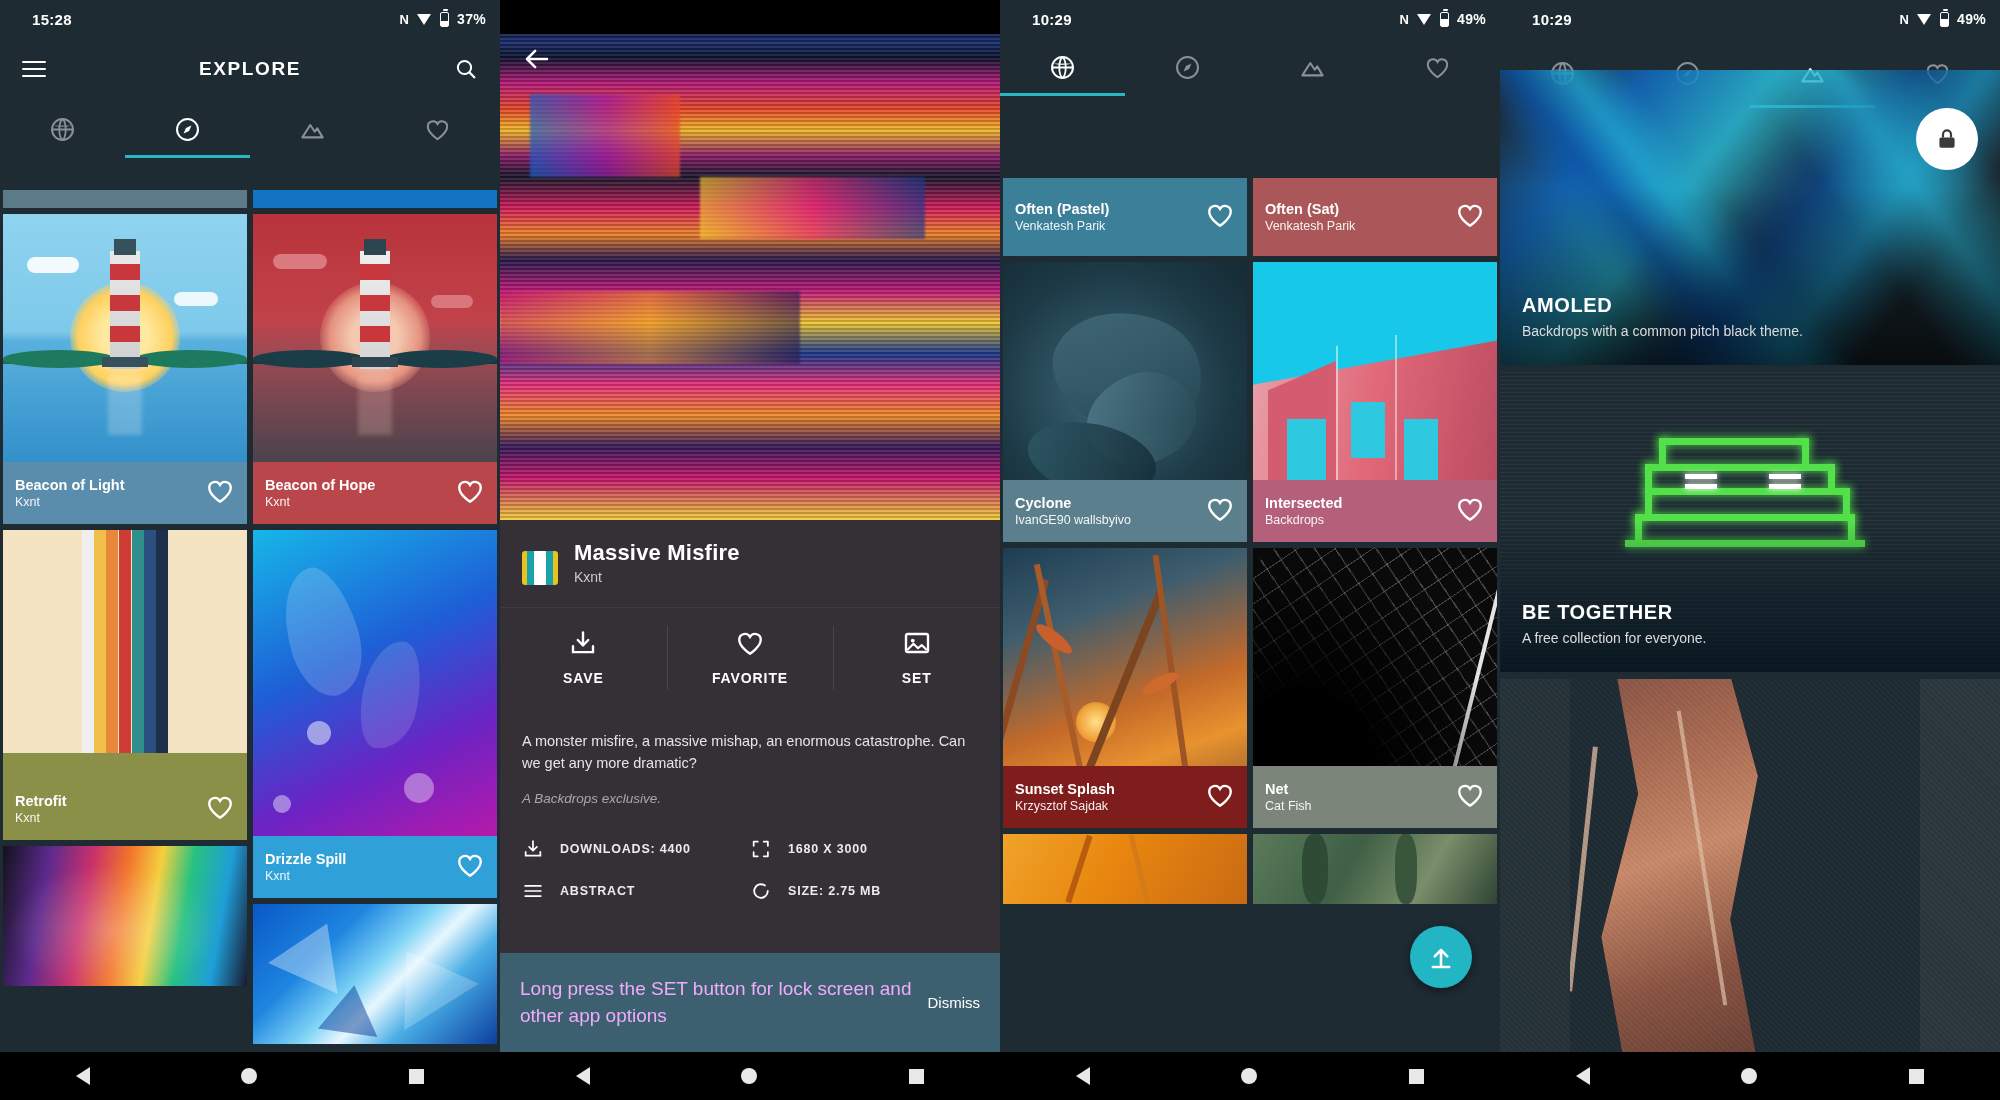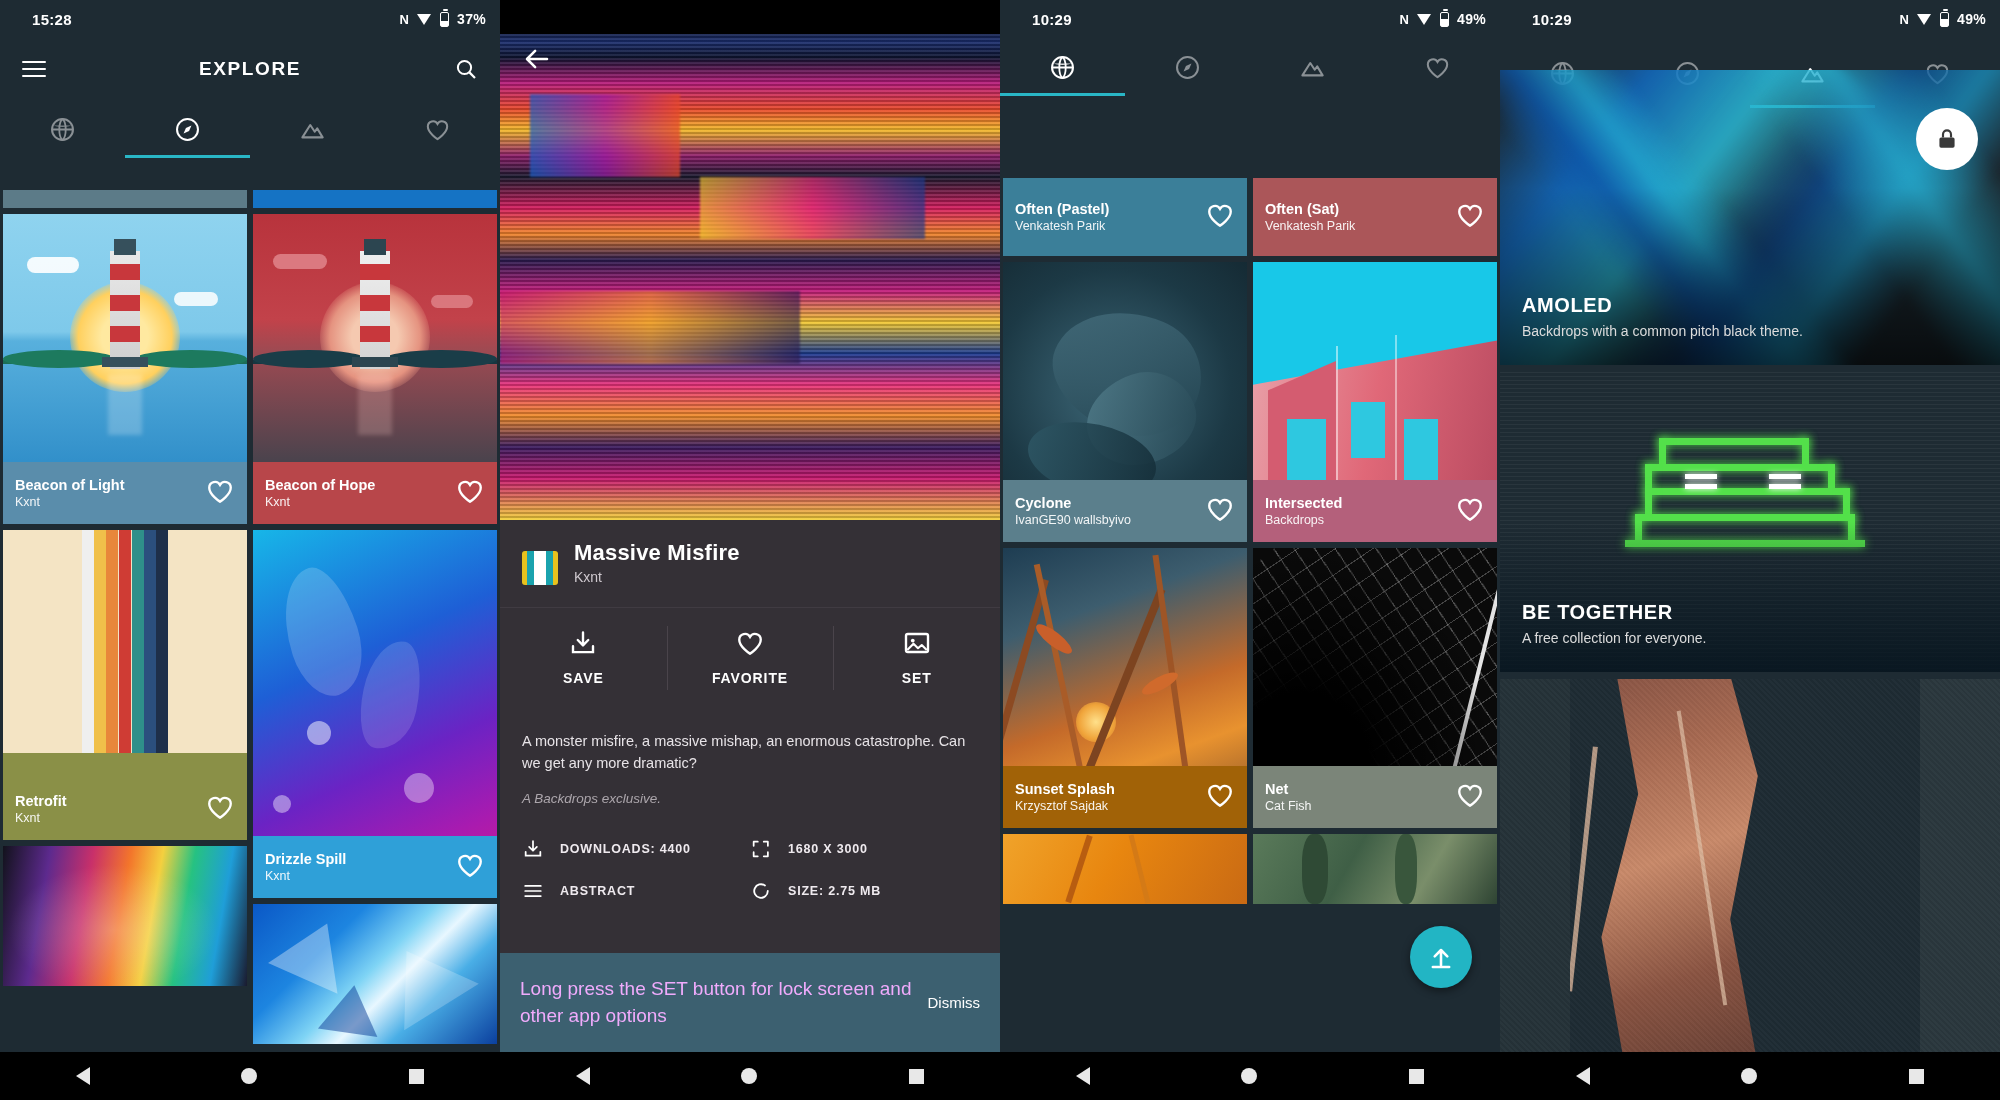--- a/index.html
+++ b/index.html
@@ -465,21 +465,21 @@
       <div class="card" style="height:280px">
         <div class="art" style="background:linear-gradient(160deg,#1e3d52 0%,#3d5d6e 25%,#c46a2a 55%,#e8922f 72%,#7a4a28 100%);">
           <div style="position:absolute;left:30%;top:55%;width:40px;height:40px;border-radius:50%;background:radial-gradient(circle,#ffe08a,#f0a43a 60%,rgba(240,164,58,0))"></div>
           <div style="position:absolute;left:5%;top:10%;width:7px;height:70%;background:#8c4a22;transform:rotate(16deg)"></div>
           <div style="position:absolute;left:22%;top:5%;width:6px;height:80%;background:#a95c28;transform:rotate(-12deg)"></div>
           <div style="position:absolute;left:48%;top:12%;width:8px;height:72%;background:#7d4420;transform:rotate(22deg)"></div>
           <div style="position:absolute;left:68%;top:2%;width:6px;height:85%;background:#9e5526;transform:rotate(-8deg)"></div>
           <div style="position:absolute;left:12%;top:30%;width:44px;height:14px;border-radius:50%;background:#c95f2a;transform:rotate(38deg)"></div>
           <div style="position:absolute;left:56%;top:46%;width:40px;height:13px;border-radius:50%;background:#d06a2c;transform:rotate(-28deg)"></div>
         </div>
-        <div class="cardlabel" style="background:#a16207">
+        <div class="cardlabel" style="background:#7f1d1d">
           <div class="txt">
             <div class="nm">Sunset Splash</div>
             <div class="au">Krzysztof Sajdak</div>
           </div>
           <div class="heart"><svg width="30" height="30" viewBox="0 0 24 24">
                 <path d="M12 20.5S3.4 15 3.4 9.3A4.6 4.6 0 0112 7.1a4.6 4.6 0 018.6 2.2C20.6 15 12 20.5 12 20.5z" fill="none" stroke="#fff" stroke-width="1.9"></path>
               </svg></div>
         </div>
       </div>
       <div class="card" style="height:70px">

